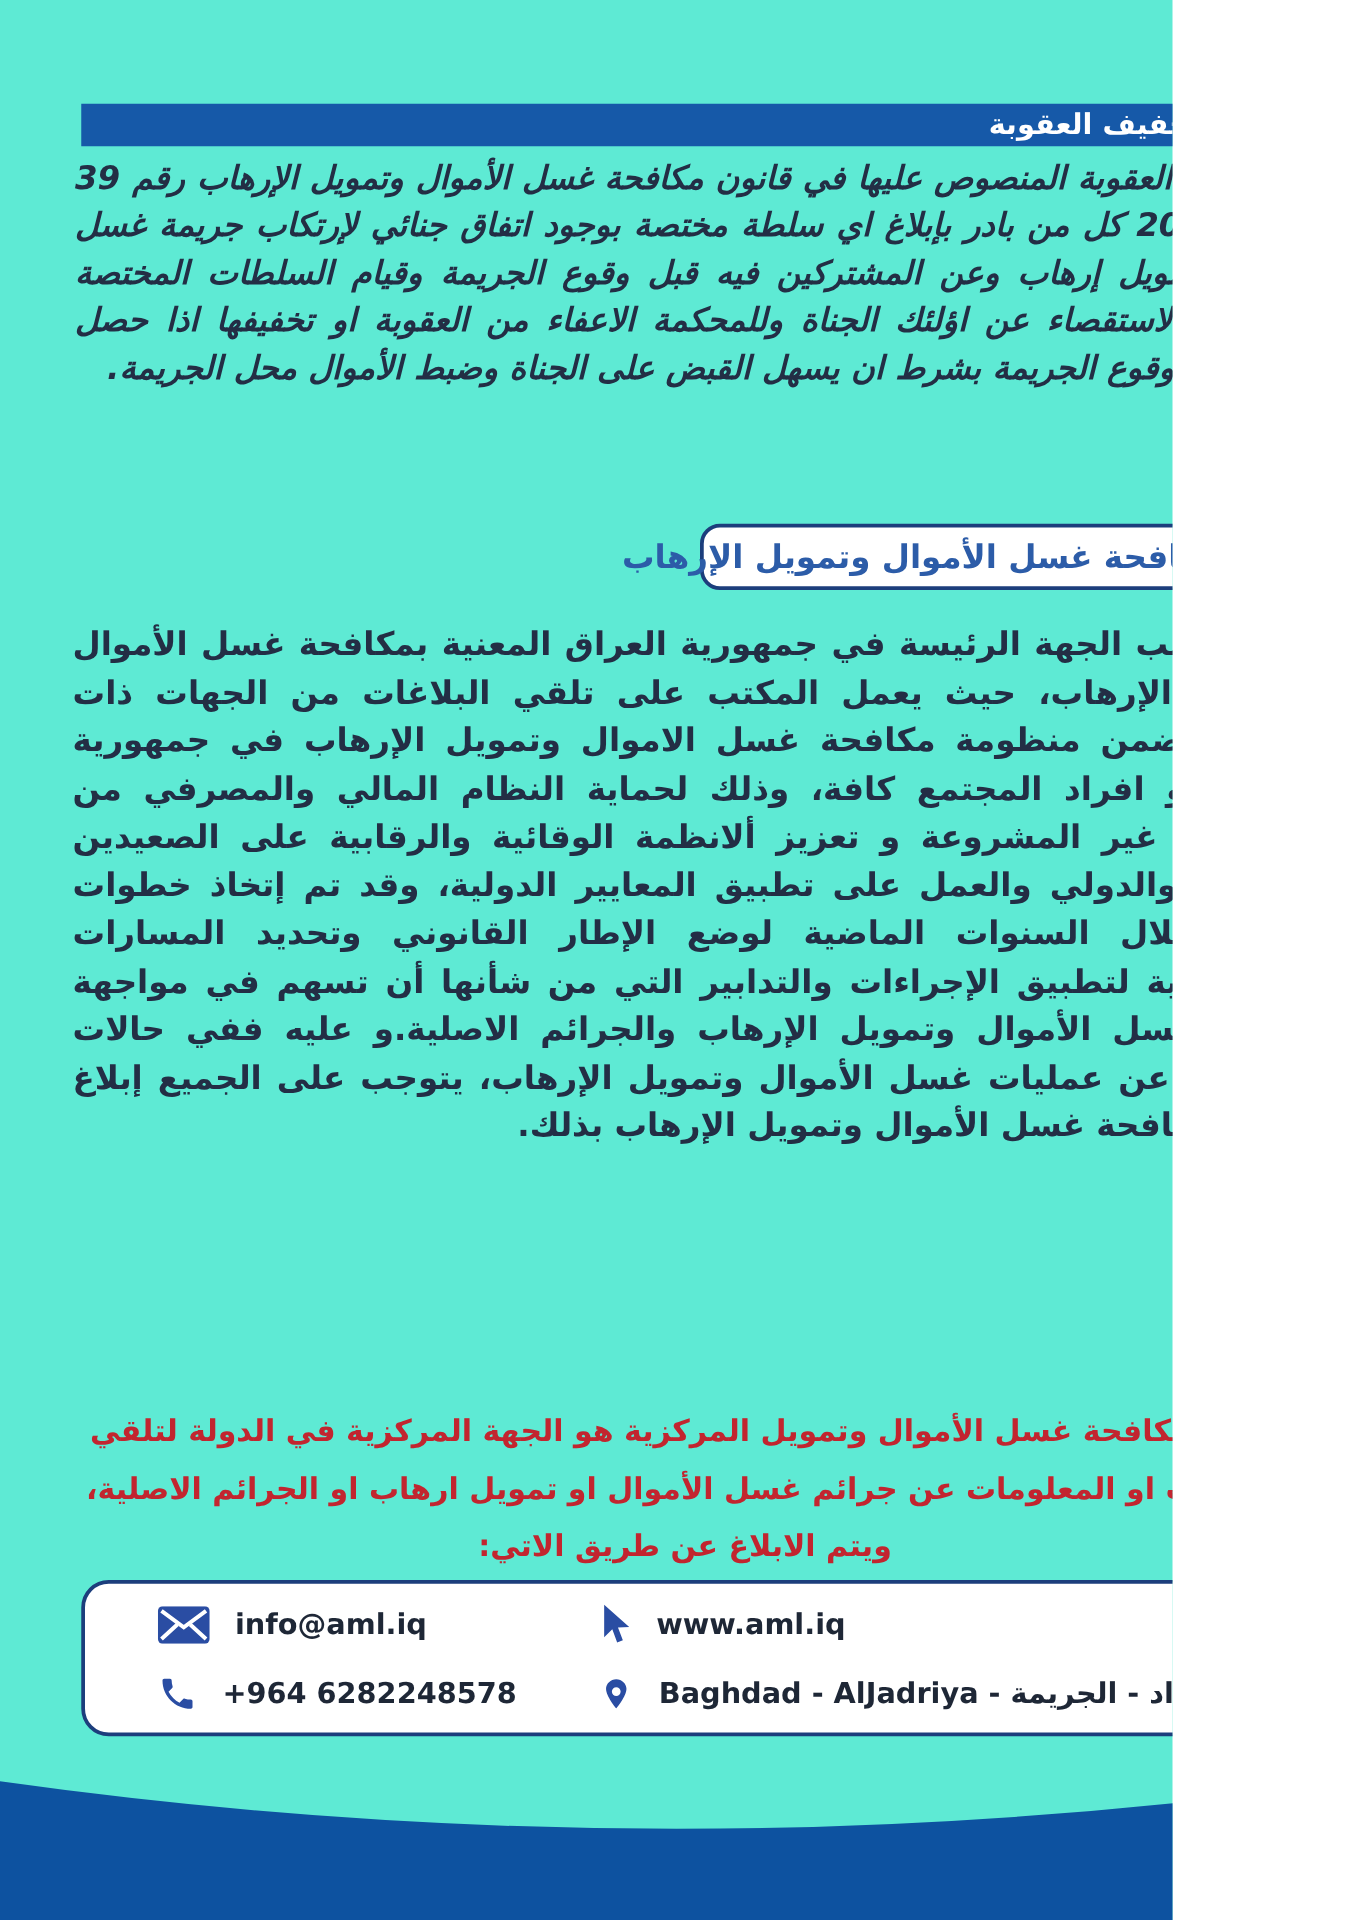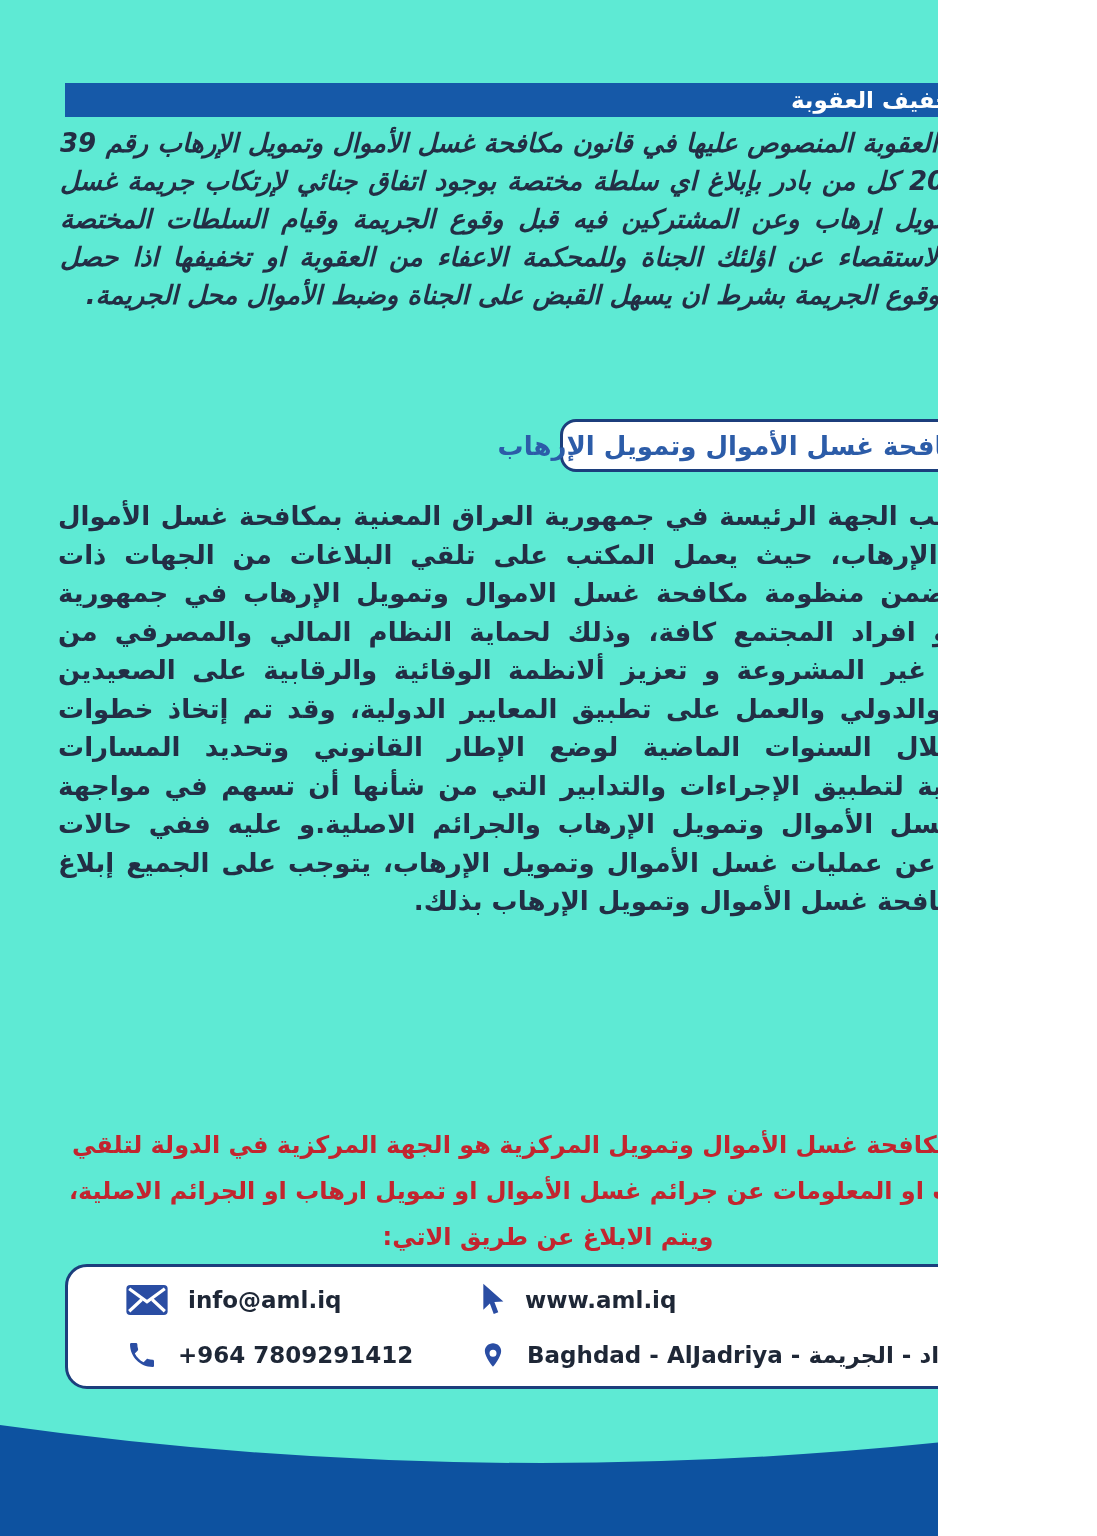--- a/index.html
+++ b/index.html
@@ -141,21 +141,21 @@
       </span>
       <span class="val-ltr">www.aml.iq</span>
     </div>
 
     <div class="contact-cell">
       <span class="icon">
         <svg width="32" height="32" viewBox="0 0 24 24">
           <path fill="#2A4DA3" d="M6.62 10.79c1.44 2.83 3.76 5.14 6.59 6.59l2.2-2.2c.27-.27.67-.36 1.02-.24 1.12.37 2.33.57 3.57.57.55 0 1 .45 1 1V20c0 .55-.45 1-1 1-9.39 0-17-7.61-17-17 0-.55.45-1 1-1h3.5c.55 0 1 .45 1 1 0 1.25.2 2.45.57 3.57.11.35.03.74-.25 1.02l-2.2 2.2z"></path>
         </svg>
       </span>
-      <span class="val-ltr">+964 7809291412</span>
+      <span class="val-ltr">+964 6282248578</span>
     </div>
 
     <div class="contact-cell">
       <span class="icon">
         <svg width="28" height="34" viewBox="0 0 24 24">
           <path fill="#2A4DA3" fill-rule="evenodd" d="M12 2C8.13 2 5 5.13 5 8.5c0 5.25 7 13.5 7 13.5s7-8.25 7-13.5C19 5.13 15.87 2 12 2zm0 11.5a3 3 0 1 1 0-6 3 3 0 0 1 0 6z"></path>
         </svg>
       </span>
       <span class="val-ltr">Baghdad - AlJadriya - بغداد - الجريمة</span>
     </div>

